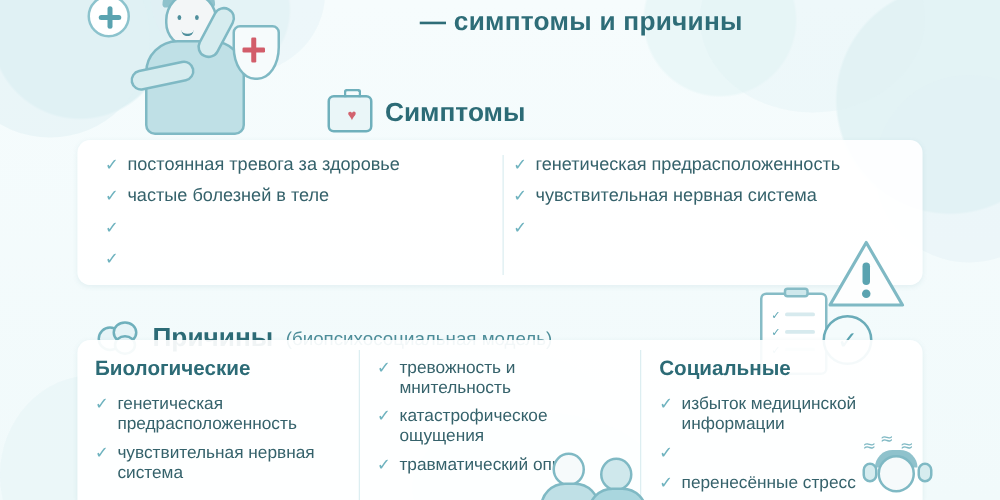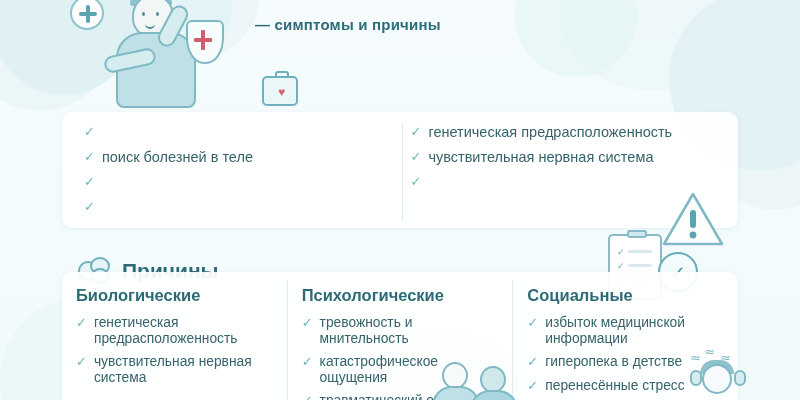--- a/index.html
+++ b/index.html
@@ -28,24 +28,25 @@
   }
   .blob {
     position: absolute;
     border-radius: 50%;
     background: #e0f1f4;
     opacity: .55;
   }
   
   .header-title {
     position: absolute;
-    top: 16px;
+    top: 6px;
     left: 255px;
     width: 420px;
-    font-size: 15px;
+    text-align: center;
+    font-size: 21px;
     font-weight: bold;
     color: #2e6d78;
     letter-spacing: .2px;
   }
   
   .illus {
     position: absolute;
     top: -6px;
     left: 60px;
     width: 200px;
@@ -474,32 +475,34 @@
     <div class="body"></div>
     <div class="arm up"></div>
     <div class="arm chest"></div>
     <div class="shield"></div>
   </div>
 
   <div class="sec-head" id="symptoms-head">
     <div class="kit-icon">
       <div class="heart">♥</div>
     </div>
+    <div class="sec-title">Симптомы</div>
   </div>
 
   <div class="card" id="symptoms-card">
     <div class="two-col">
       <div class="col divider">
         <ul class="items">
           <li>
               <span class="tick">✓</span>
+              <span>постоянная тревога за здоровье</span>
             </li>
           <li>
               <span class="tick">✓</span>
-              <span>поиск болезней в теле</span>
+              <span>частые болезней в теле</span>
             </li>
           <li>
               <span class="tick">✓</span>
             </li>
           <li>
               <span class="tick">✓</span>
             </li>
         </ul>
       </div>
       <div class="col">
@@ -539,41 +542,41 @@
 
   <div class="circle-check">✓</div>
 
   <div class="sec-head" id="causes-head">
     <div class="brain-icon">
       <div class="b1"></div>
         <div class="b2"></div>
         <div class="b3"></div>
     </div>
     <div class="sec-title">Причины</div>
+    <div class="sec-sub">(биопсихосоциальная  модель)</div>
   </div>
 
   <div id="causes-panel"></div>
   <div id="causes-row">
 
     <div class="cause-col">
       <div class="cause-title">Биологические</div>
       <ul class="items">
         <li>
             <span class="tick">✓</span>
             <span>генетическая предрасположенность</span>
           </li>
         <li>
             <span class="tick">✓</span>
             <span>чувствительная нервная система</span>
           </li>
       </ul>
     </div>
 
     <div class="cause-col">
-      <div class="cause-title">Психологические</div>
       <ul class="items">
         <li>
             <span class="tick">✓</span>
             <span>тревожность и мнительность</span>
           </li>
         <li>
             <span class="tick">✓</span>
             <span>катастрофическое ощущения</span>
           </li>
         <li>
@@ -586,21 +589,20 @@
 
     <div class="cause-col">
       <div class="cause-title">Социальные</div>
       <ul class="items">
         <li>
             <span class="tick">✓</span>
             <span>избыток медицинской информации</span>
           </li>
         <li>
             <span class="tick">✓</span>
-            <span>гиперопека в детстве</span>
           </li>
         <li>
             <span class="tick">✓</span>
             <span>перенесённые стресс</span>
           </li>
       </ul>
     </div>
   </div>
 
   <div class="couple">

